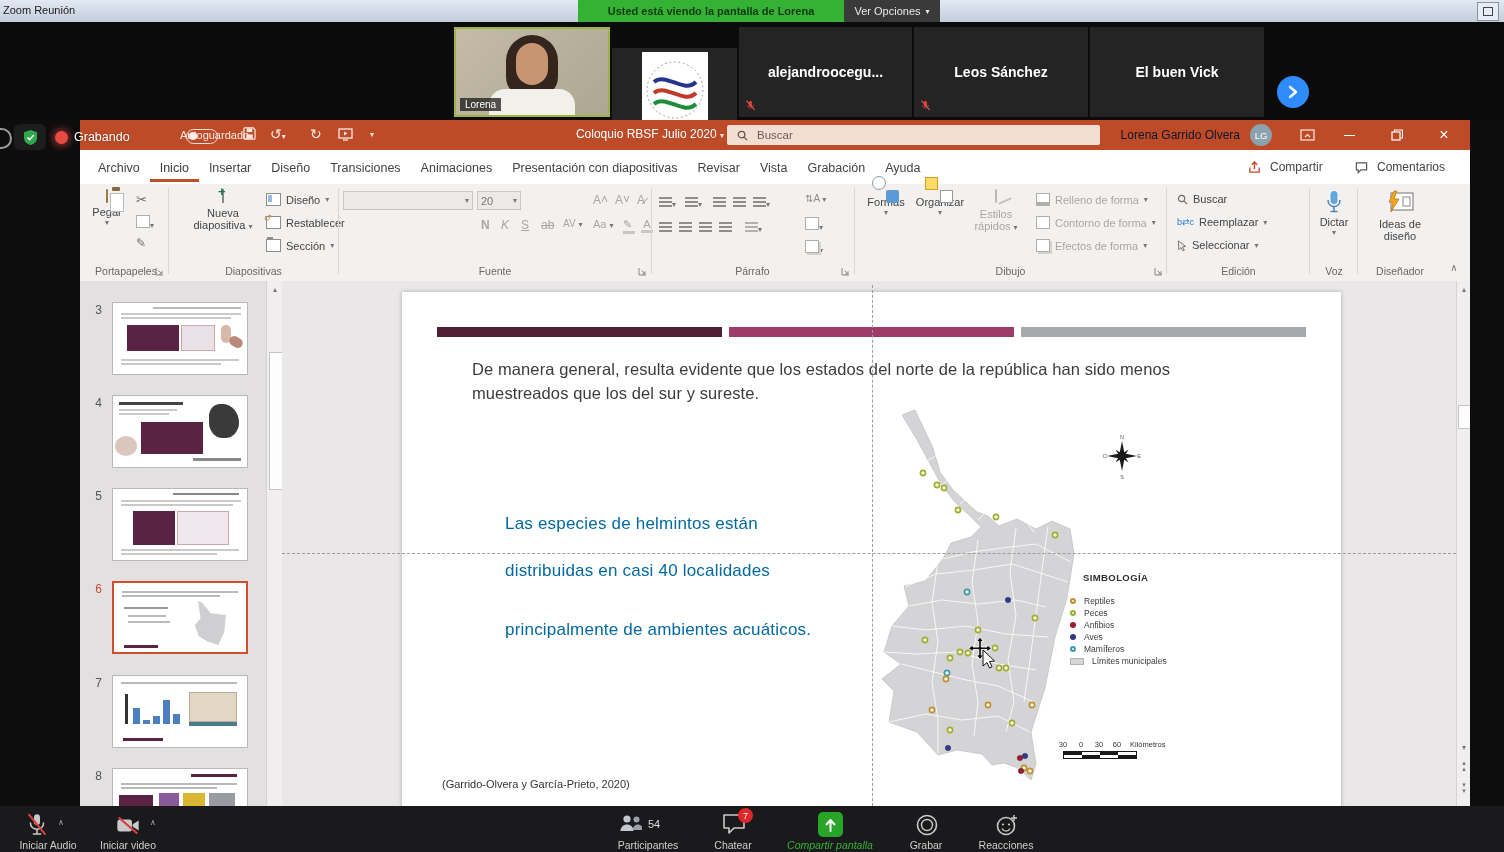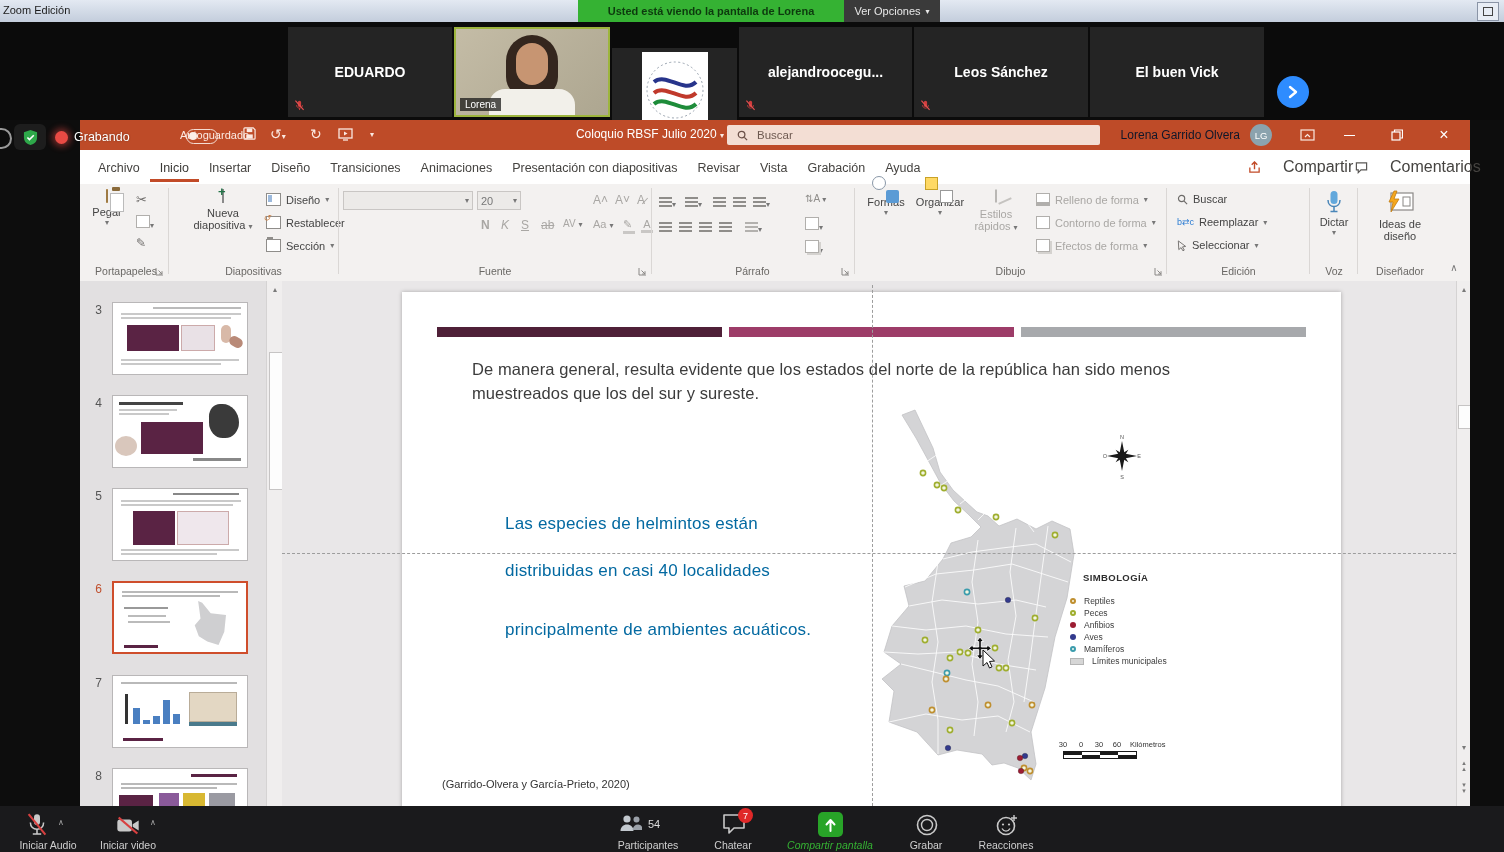--- a/index.html
+++ b/index.html
@@ -41,21 +41,21 @@
   .searchbox input{border:none;background:transparent;outline:none;font-size:11.5px;color:#5c4a42;font-family:"Liberation Sans",sans-serif;width:200px;}
   .searchbox input::placeholder{color:#6e5a51;}
   .user-name{left:1000px;top:8px;width:160px;text-align:right;color:#0f172a;font-size:12px;}
   .avatar{left:1170px;top:4px;width:22px;height:22px;border-radius:50%;background:#8ba3ae;color:#fff;font-size:9.5px;display:flex;align-items:center;justify-content:center;}
   .winbtn{top:0;width:34px;height:30px;display:flex;align-items:center;justify-content:center;color:#fff;}
   
   .tabsrow{left:0;top:30px;width:100%;height:34px;background:#fff;border-bottom:1px solid #e3e1df;}
   .tabs{left:8px;top:0;height:34px;display:flex;align-items:center;}
   .tab{padding:9px 10px 7px 10px;font-size:12.5px;color:#454340;cursor:pointer;white-space:nowrap;}
   .tab.active{border-bottom:3px solid #c24b28;padding-bottom:4px;color:#3b3936;}
-  .tr-btn{top:6px;height:22px;display:flex;align-items:center;gap:22px;font-size:16px;color:#454340;cursor:pointer;}
+  .tr-btn{top:6px;height:22px;display:flex;align-items:center;gap:9px;font-size:12px;color:#454340;cursor:pointer;}
   
   .ribbon{left:0;top:64px;width:100%;height:97px;background:#f3f1f0;border-bottom:1px solid #d6d3d1;}
   .grp{top:0;height:96px;}
   .grp-label{position:absolute;left:0;right:0;bottom:3px;text-align:center;font-size:10.5px;color:#6a6865;}
   .gsep{top:4px;width:1px;height:86px;background:#dad7d5;}
   .launcher{position:absolute;right:2px;bottom:4px;width:9px;height:9px;}
   .big-btn{position:absolute;text-align:center;font-size:11px;color:#444;cursor:pointer;}
   .small-row{position:absolute;display:flex;align-items:center;gap:5px;font-size:11px;color:#444;cursor:pointer;white-space:nowrap;}
   .dis{color:#a9a7a4 !important;}
   .car{font-size:8px;color:#777;}
@@ -118,43 +118,34 @@
   .count{position:absolute;top:12px;font-size:11px;color:#ddd;}
   
   .dd{font-size:8px;color:#fbe9e2;}
 </style>
 </head>
 <body>
 
 <div class="screen">
 
   <div class="abs topbar">
-    <span class="abs topbar-title">Zoom Edición</span>
+    <span class="abs topbar-title">Zoom Reunión</span>
     <div class="abs banner">
       <span>Usted está viendo la pantalla de Lorena</span>
     </div>
     <div class="abs veropts">
       <span>Ver Opciones</span>
       <span style="font-size:8px">▾</span>
     </div>
     <div class="abs top-min">
         <span></span>
       </div>
   </div>
 
   <div class="abs strip">
-    <div class="abs tile" style="left:288px;width:164px;">
-      <span class="tname">EDUARDO</span>
-      <svg class="miccorner" viewBox="0 0 16 16">
-          <path d="M8 2.2c-1.2 0-2 .9-2 2v3.6c0 1.1.8 2 2 2s2-.9 2-2V4.2c0-1.1-.8-2-2-2z" fill="#cf3d3d"></path>
-          <path d="M4.4 7.6c0 2 1.6 3.6 3.6 3.6s3.6-1.6 3.6-3.6" stroke="#cf3d3d" fill="none" stroke-width="1.1"></path>
-          <path d="M8 11.2v2.4" stroke="#cf3d3d" stroke-width="1.1"></path>
-          <path d="M3 2l10 11.5" stroke="#e85050" stroke-width="1.4"></path>
-        </svg>
-    </div>
     <div class="abs tile cam" style="left:454px;width:156px;border:2px solid #9db53d;box-sizing:border-box;">
       <div class="hair"></div>
       <div class="face"></div>
       <div class="shirt"></div>
       <span class="chip">
           <span>Lorena</span>
         </span>
     </div>
     <div class="abs tile" style="left:612px;width:125px;margin-top:21px;">
       <div class="logobox">

